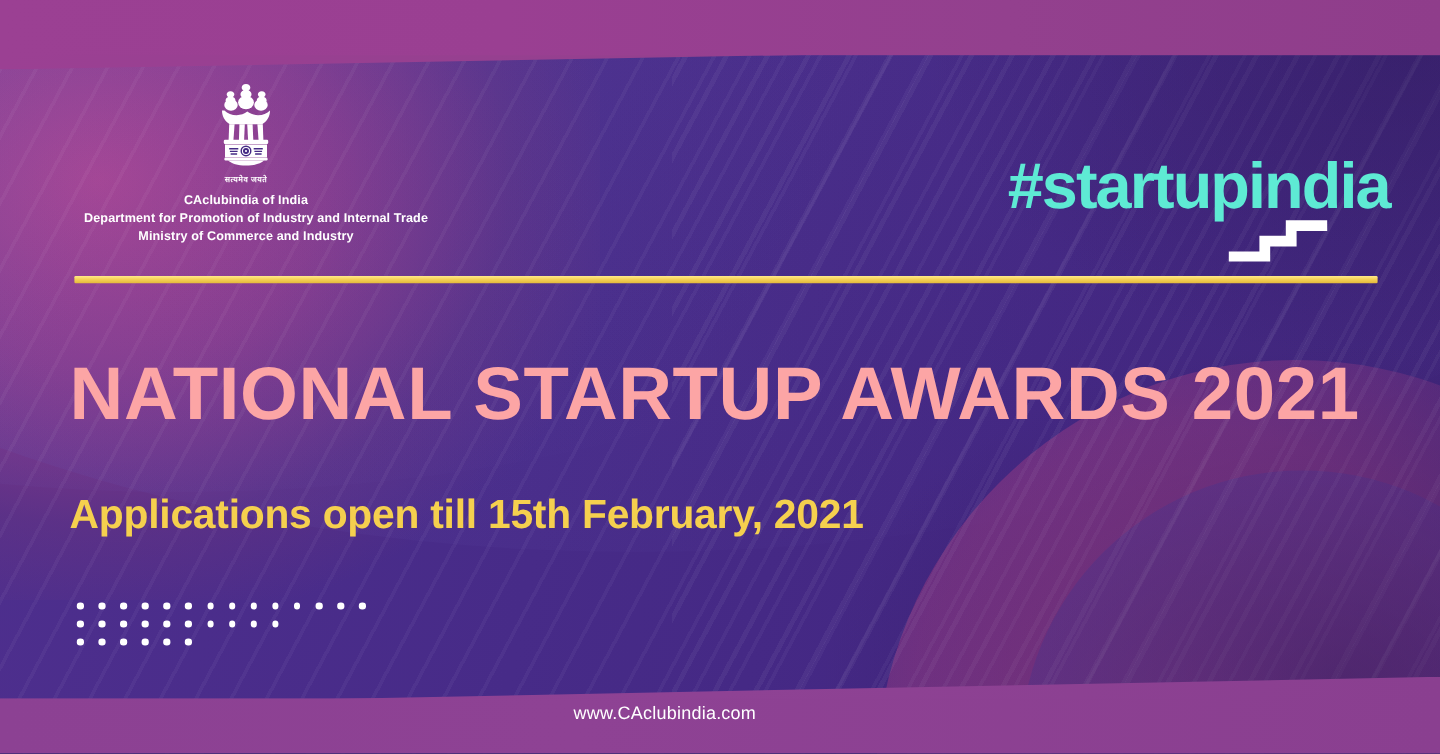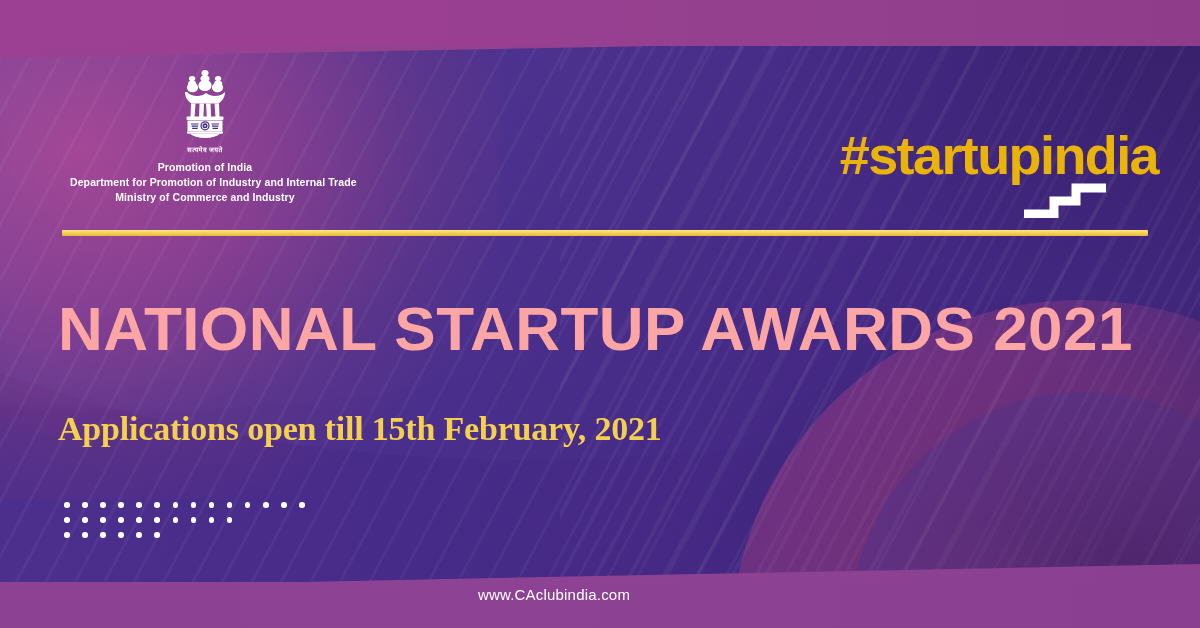--- a/index.html
+++ b/index.html
@@ -189,21 +189,21 @@
     position: absolute;
     right: 42px;
     top: 128px;
     width: 320px;
     height: 92px;
   }
   .sui-word {
     position: absolute;
     right: 0;
     top: 0;
-    color: #eab308;
+    color: #5eead4;
     font-size: 54px;
     font-weight: bold;
     letter-spacing: -1.6px;
     line-height: 1;
     white-space: nowrap;
   }
   .sui-steps {
     position: absolute;
     right: 48px;
     top: 46px;
@@ -239,21 +239,20 @@
   .subtitle {
     position: absolute;
     left: 58px;
     top: 412px;
     color: #f5d04e;
     font-size: 34px;
     font-weight: bold;
     letter-spacing: -0.2px;
     line-height: 1;
     white-space: nowrap;
-    font-family: Liberation Serif, serif;
   }
 
   
   .dot-grid {
     position: absolute;
     left: 64px;
     top: 502px;
   }
   .dot-row {
     display: flex;
@@ -332,21 +331,21 @@
           <path d="M17 55.4 h7.6 v1.1 h-7.6 z M17.6 57.6 h6.4 v1.1 h-6.4 z M18.2 59.8 h5.4 v1.1 h-5.4 z" fill="#452a85"></path>
 
           <path d="M37.4 55.4 h7.6 v1.1 h-7.6 z M38 57.6 h6.4 v1.1 h-6.4 z M38.6 59.8 h5.4 v1.1 h-5.4 z" fill="#452a85"></path>
 
           <rect x="13" y="63.2" width="36" height="2.6" rx="1"></rect>
           <path d="M16 65.8 c3 2.6 8 4.2 15 4.2 s12-1.6 15-4.2 z"></path>
         </g>
       </svg>
       <div class="emblem-motto">सत्यमेव जयते</div>
       <div class="ministry-lines">
-        <div>Promotion of India</div>
+        <div>CAclubindia of India</div>
         <div>Department for Promotion of Industry and Internal Trade</div>
         <div>Ministry of Commerce and Industry</div>
       </div>
     </div>
 
     <div class="sui-logo">
       <div class="sui-word">#startupindia</div>
       <svg class="sui-steps" viewBox="0 0 90 44">
         <path d="M4 40 h30 v-13 h22 v-13 h30" fill="none" stroke="#ffffff" stroke-width="9" stroke-linecap="butt" stroke-linejoin="miter"></path>
       </svg>

